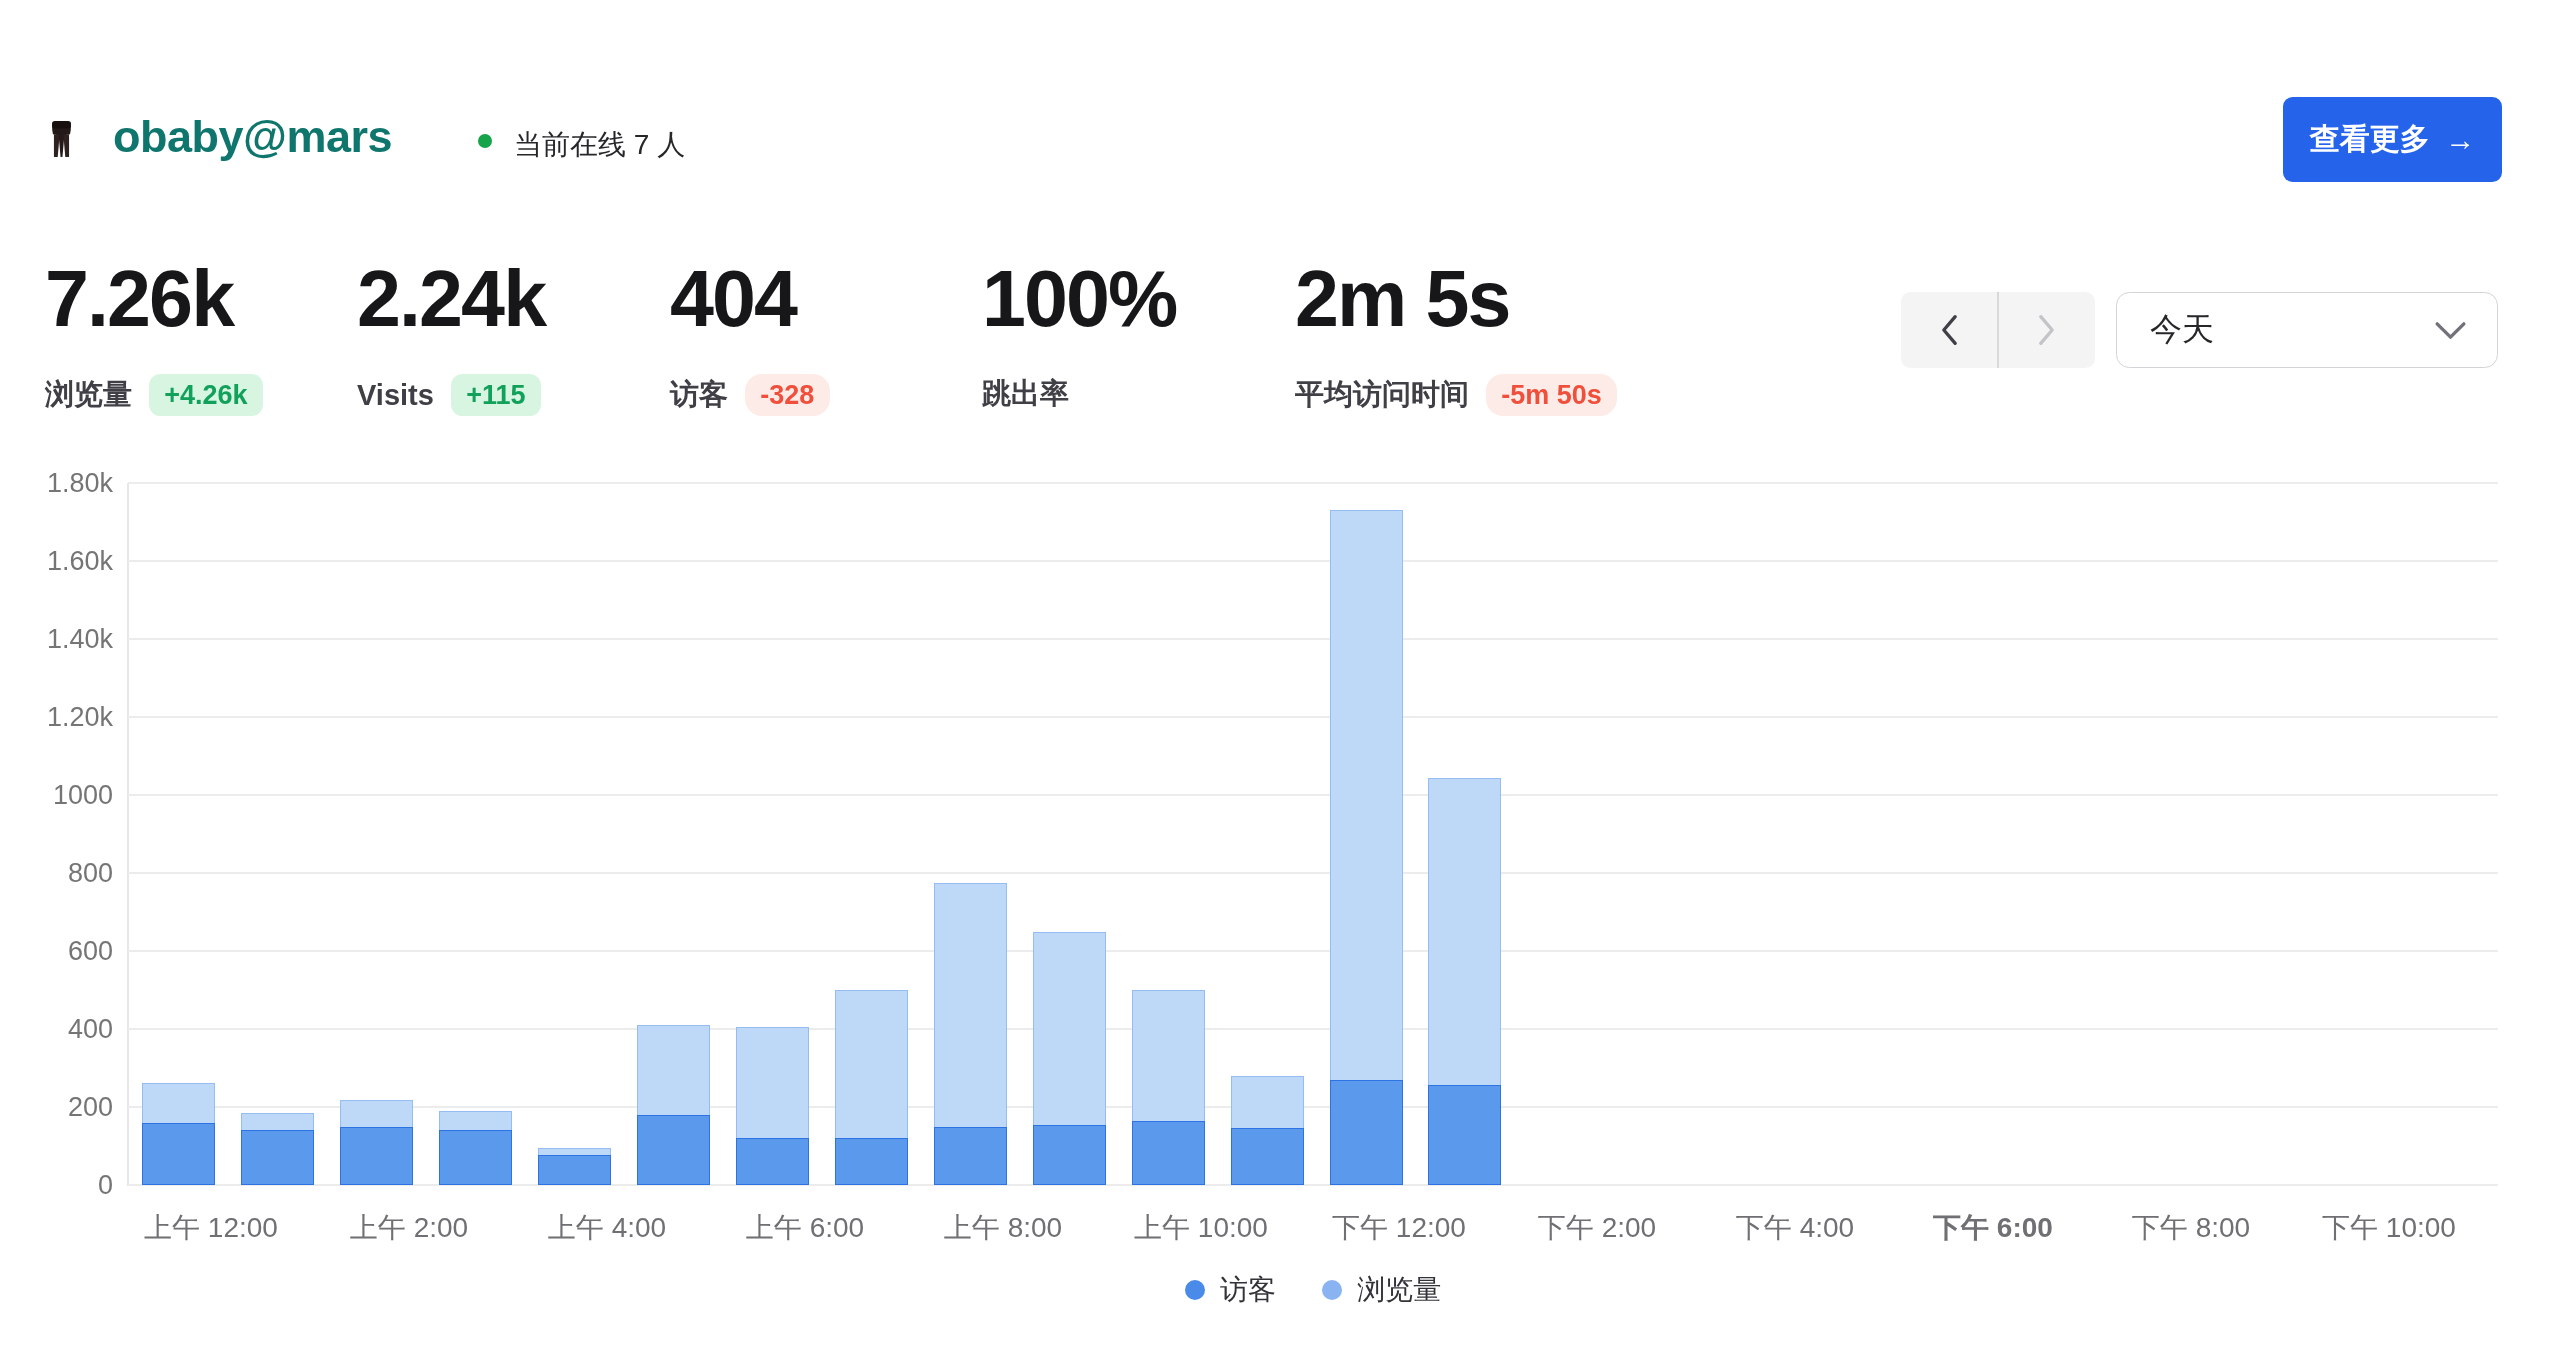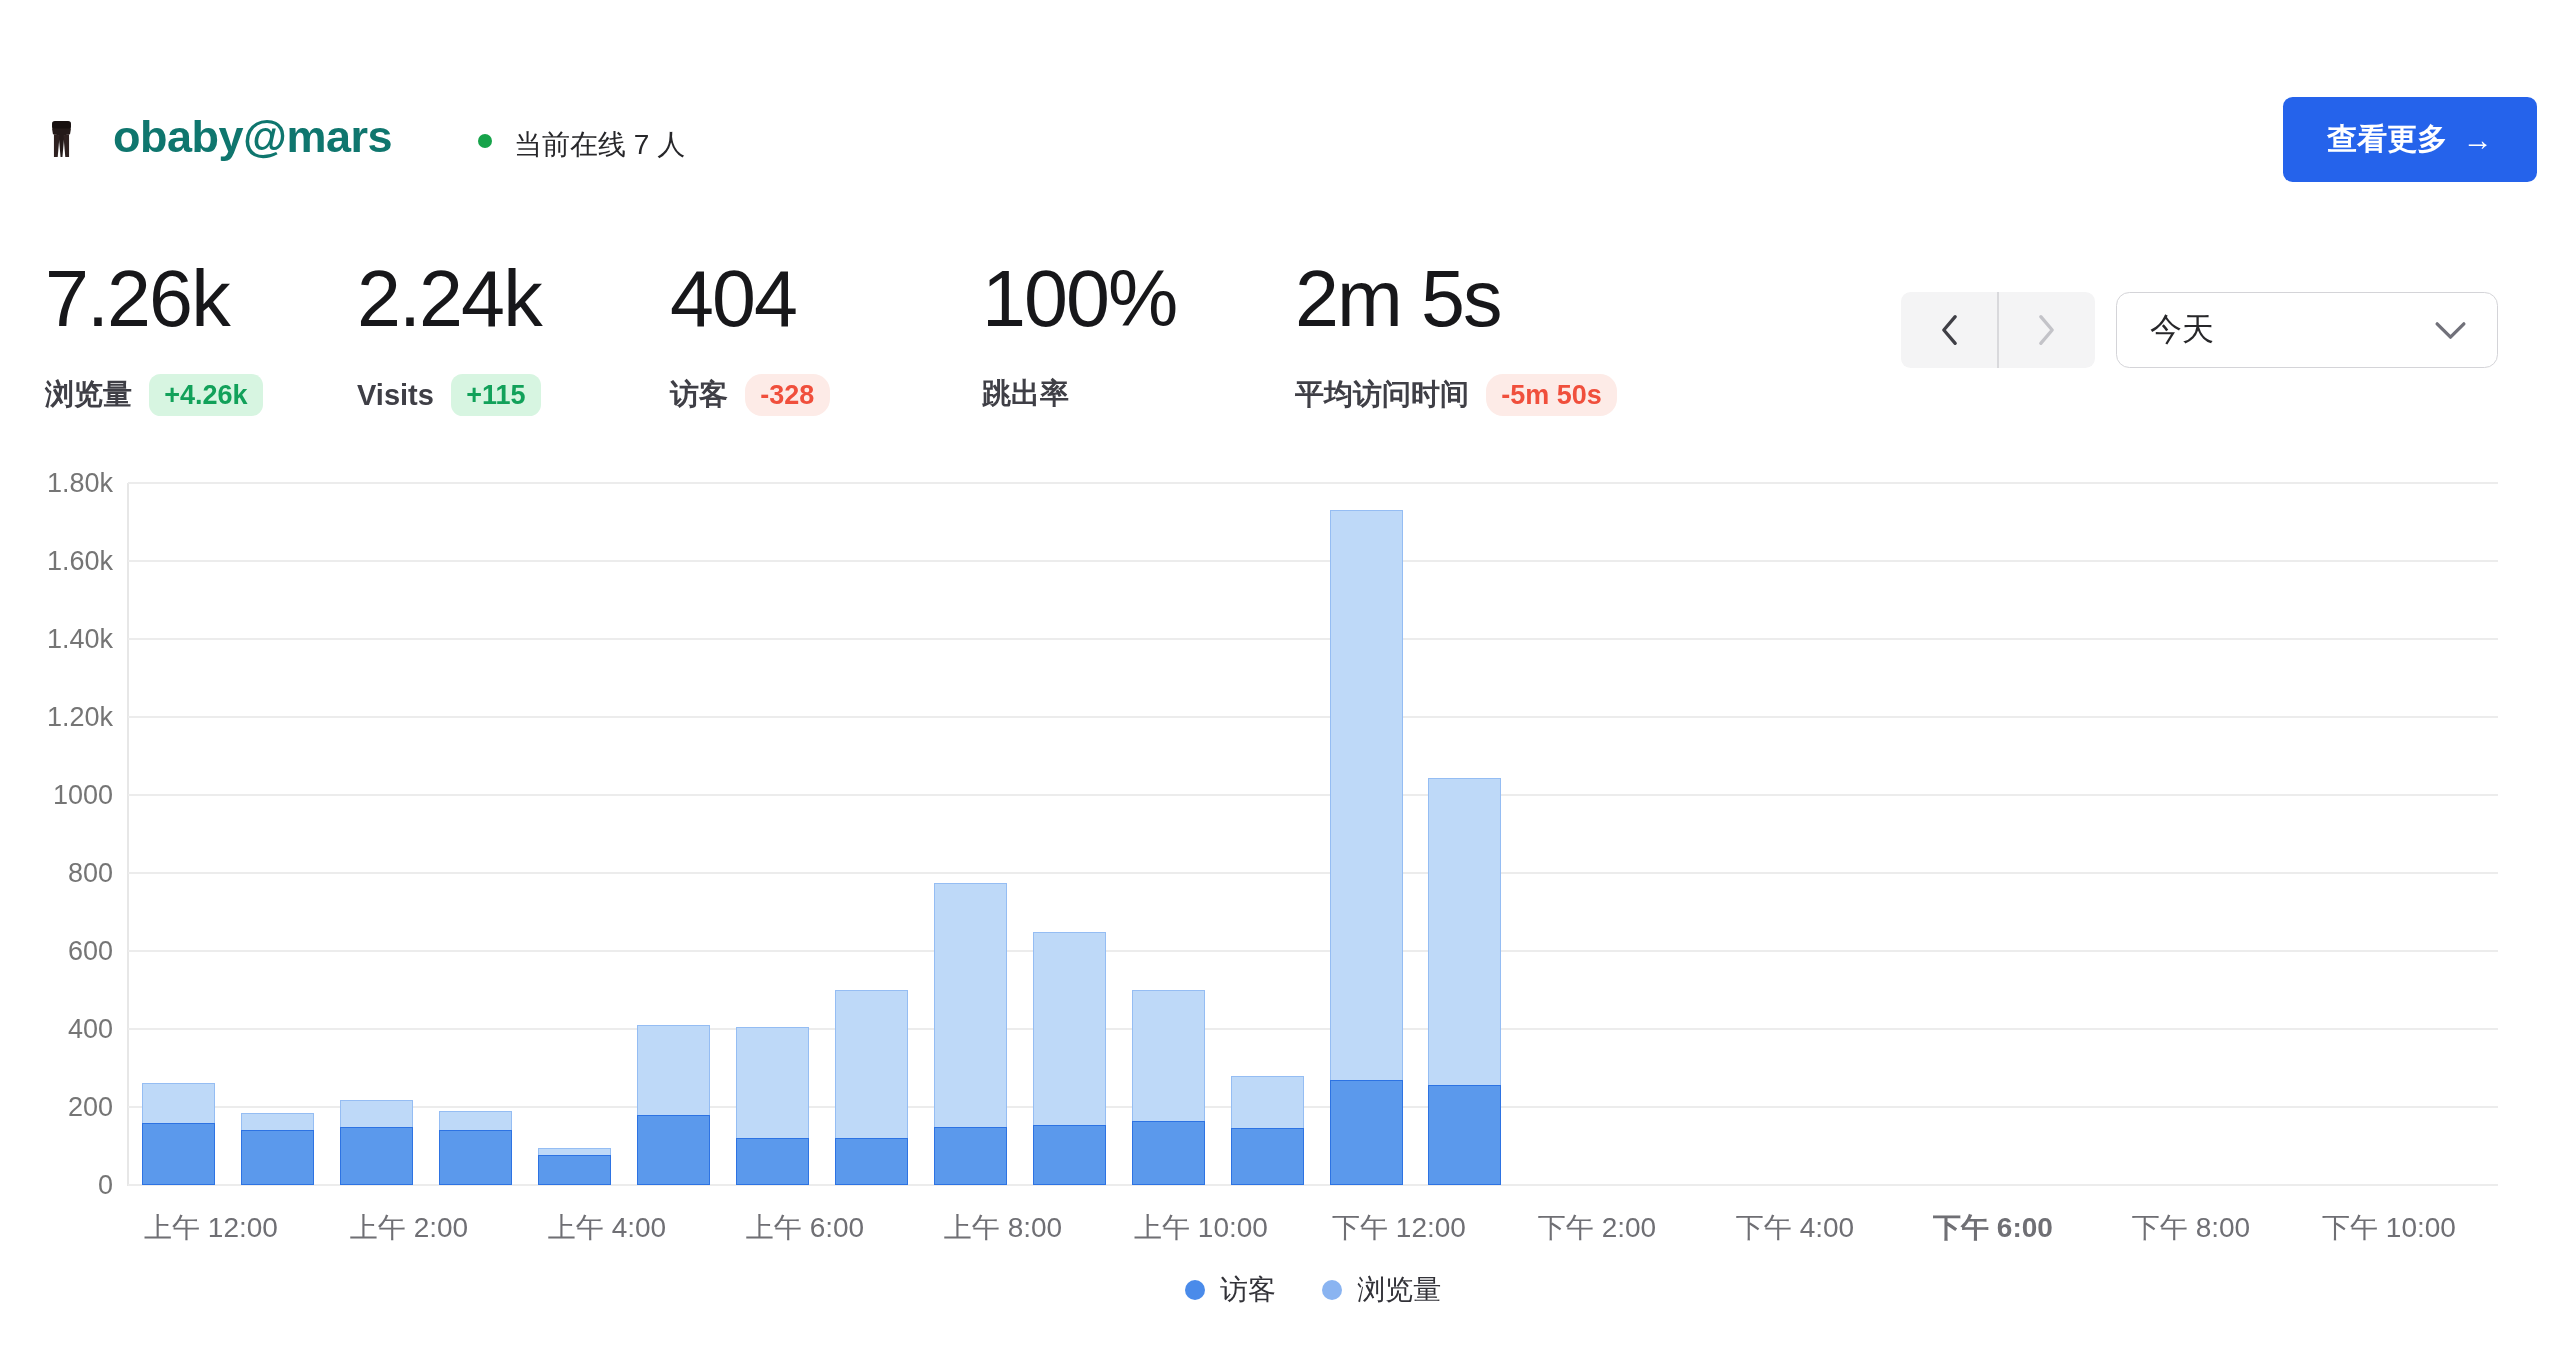--- a/index.html
+++ b/index.html
@@ -5,26 +5,26 @@
   html,body{margin:0;padding:0;background:#ffffff;}
   body{width:2576px;height:1351px;font-family:"Liberation Sans","DejaVu Sans",sans-serif;position:relative;overflow:hidden;}
   #app{position:absolute;inset:0;background:#fff;}
   .abs{position:absolute;}
 
   
   .site-title{left:113px;top:111px;font-size:45px;font-weight:800;color:#0f766e;letter-spacing:-0.5px;}
   .avatar{left:48px;top:121px;width:27px;height:36px;}
   .online-dot{left:478px;top:134px;width:14.4px;height:14.4px;border-radius:50%;}
   .online-text{left:514px;top:126px;font-size:28px;color:#27272a;}
-  .view-more{left:2283px;top:97px;width:254px;height:85px;border-radius:9.6px;color:#fff;
+  .view-more{left:2283px;top:97px;width:219px;height:85px;border-radius:9.6px;color:#fff;
     display:flex;align-items:center;justify-content:center;gap:15.3px;font-size:30px;font-weight:600;cursor:pointer;}
 
   
   .stat-col{top:259px;width:312px;}
-  .stat-value{font-size:79px;font-weight:400;color:#17171a;letter-spacing:-1.9px;line-height:1;}
+  .stat-value{font-size:79px;font-weight:700;color:#17171a;letter-spacing:-1.9px;line-height:1;}
   .stat-sub{margin-top:36px;display:flex;align-items:center;gap:17px;}
   .stat-label{font-size:29px;font-weight:700;color:#3f3f46;}
   .badge{font-size:27px;font-weight:700;padding:7.7px 15.3px;border-radius:11.5px;line-height:1;}
   .badge.pos{background:#d7f5e1;}
   .badge.neg{background:#fdebe7;border-radius:17px;}
 
   
   .nav-group{left:1901px;top:292px;width:194px;height:76px;background:#f4f4f5;border-radius:9.6px;display:flex;}
   .nav-btn{flex:1;display:flex;align-items:center;justify-content:center;cursor:pointer;}
   .nav-divider{width:1.9px;background:#d9d9dc;margin:0;}

